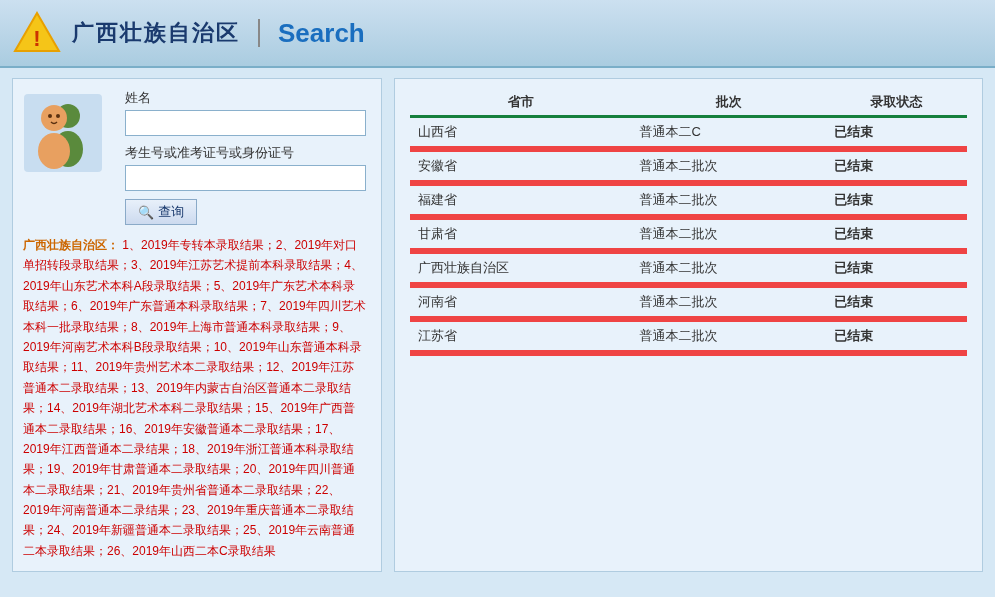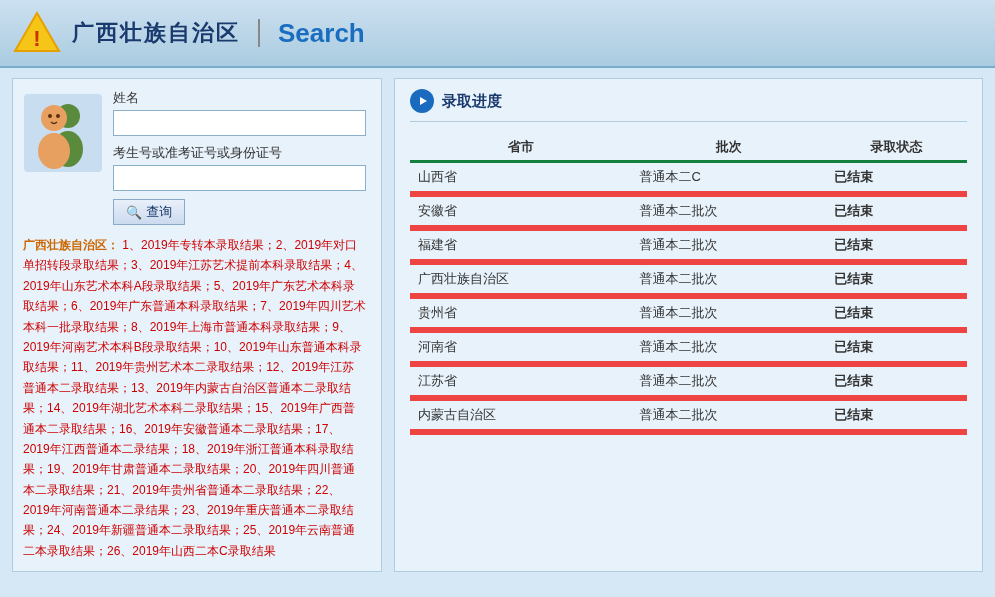--- a/index.html
+++ b/index.html
@@ -53,21 +53,21 @@
     
     .left-panel {
       flex: 0 0 370px;
       background: #e8f2fb;
       border: 1px solid #b0cce0;
       padding: 10px 15px 10px 10px;
     }
 
     .form-section {
       display: flex;
-      gap: 10px;
+      gap: 22px;
       margin-bottom: 10px;
     }
     .avatar-section {
       flex: 0 0 80px;
       display: flex;
       align-items: flex-start;
       justify-content: center;
       padding-top: 5px;
     }
 
@@ -225,29 +225,20 @@
       </div>
     </div>
 
     <div class="info-text">
       <span class="header-line">广西壮族自治区：</span>
       <span>1、2019年专转本录取结果；2、2019年对口单招转段录取结果；3、2019年江苏艺术提前本科录取结果；4、2019年山东艺术本科A段录取结果；5、2019年广东艺术本科录取结果；6、2019年广东普通本科录取结果；7、2019年四川艺术本科一批录取结果；8、2019年上海市普通本科录取结果；9、2019年河南艺术本科B段录取结果；10、2019年山东普通本科录取结果；11、2019年贵州艺术本二录取结果；12、2019年江苏普通本二录取结果；13、2019年内蒙古自治区普通本二录取结果；14、2019年湖北艺术本科二录取结果；15、2019年广西普通本二录取结果；16、2019年安徽普通本二录取结果；17、2019年江西普通本二录结果；18、2019年浙江普通本科录取结果；19、2019年甘肃普通本二录取结果；20、2019年四川普通本二录取结果；21、2019年贵州省普通本二录取结果；22、2019年河南普通本二录结果；23、2019年重庆普通本二录取结果；24、2019年新疆普通本二录取结果；25、2019年云南普通二本录取结果；26、2019年山西二本C录取结果</span>
     </div>
   </div>
 
   <div class="right-panel">
-    <div class="progress-header">
-      <div class="progress-icon">
-        <svg width="18" height="18" viewBox="0 0 18 18">
-          <circle cx="9" cy="9" r="8" fill="#1a6abf"></circle>
-          <polygon points="7,5 14,9 7,13" fill="white"></polygon>
-        </svg>
-      </div>
-      <span class="progress-title">录取进度</span>
-    </div>
 
     <table class="progress-table">
       <thead>
         <tr>
           <th>省市</th>
           <th>批次</th>
           <th>录取状态</th>
         </tr>
       </thead>
       <tbody id="progress-tbody">
@@ -260,41 +251,36 @@
             <td>安徽省</td>
             <td>普通本二批次</td>
             <td class="status-done">已结束</td>
           </tr>
           <tr>
             <td>福建省</td>
             <td>普通本二批次</td>
             <td class="status-done">已结束</td>
           </tr>
           <tr>
+            <td>甘肃省</td>
+            <td>普通本二批次</td>
+            <td class="status-done">已结束</td>
+          </tr>
+          <tr>
             <td>广西壮族自治区</td>
             <td>普通本二批次</td>
             <td class="status-done">已结束</td>
           </tr>
           <tr>
-            <td>贵州省</td>
-            <td>普通本二批次</td>
-            <td class="status-done">已结束</td>
-          </tr>
-          <tr>
             <td>河南省</td>
             <td>普通本二批次</td>
             <td class="status-done">已结束</td>
           </tr>
           <tr>
             <td>江苏省</td>
-            <td>普通本二批次</td>
-            <td class="status-done">已结束</td>
-          </tr>
-          <tr>
-            <td>内蒙古自治区</td>
             <td>普通本二批次</td>
             <td class="status-done">已结束</td>
           </tr>
         </tbody>
     </table>
   </div>
 
 </div>
 
 </body></html>

